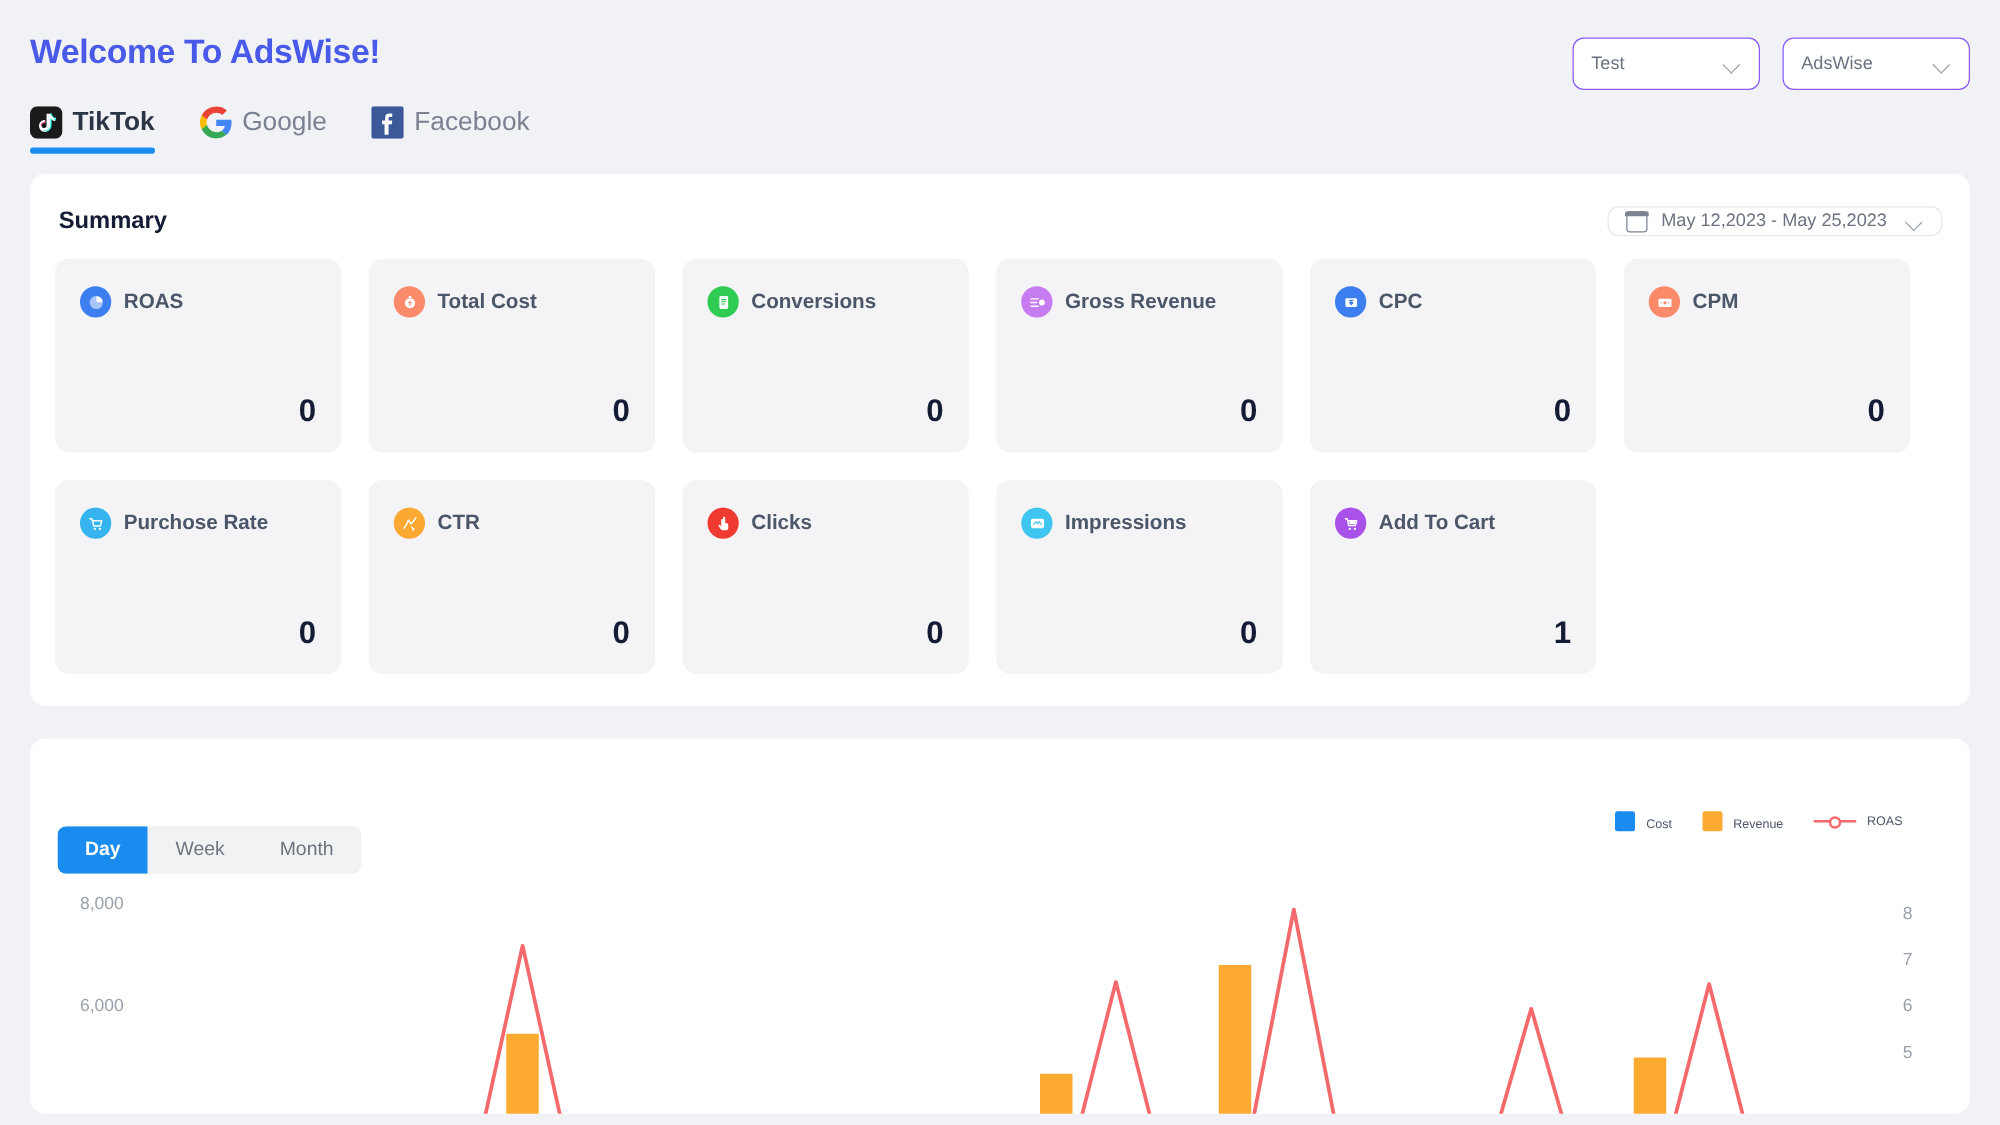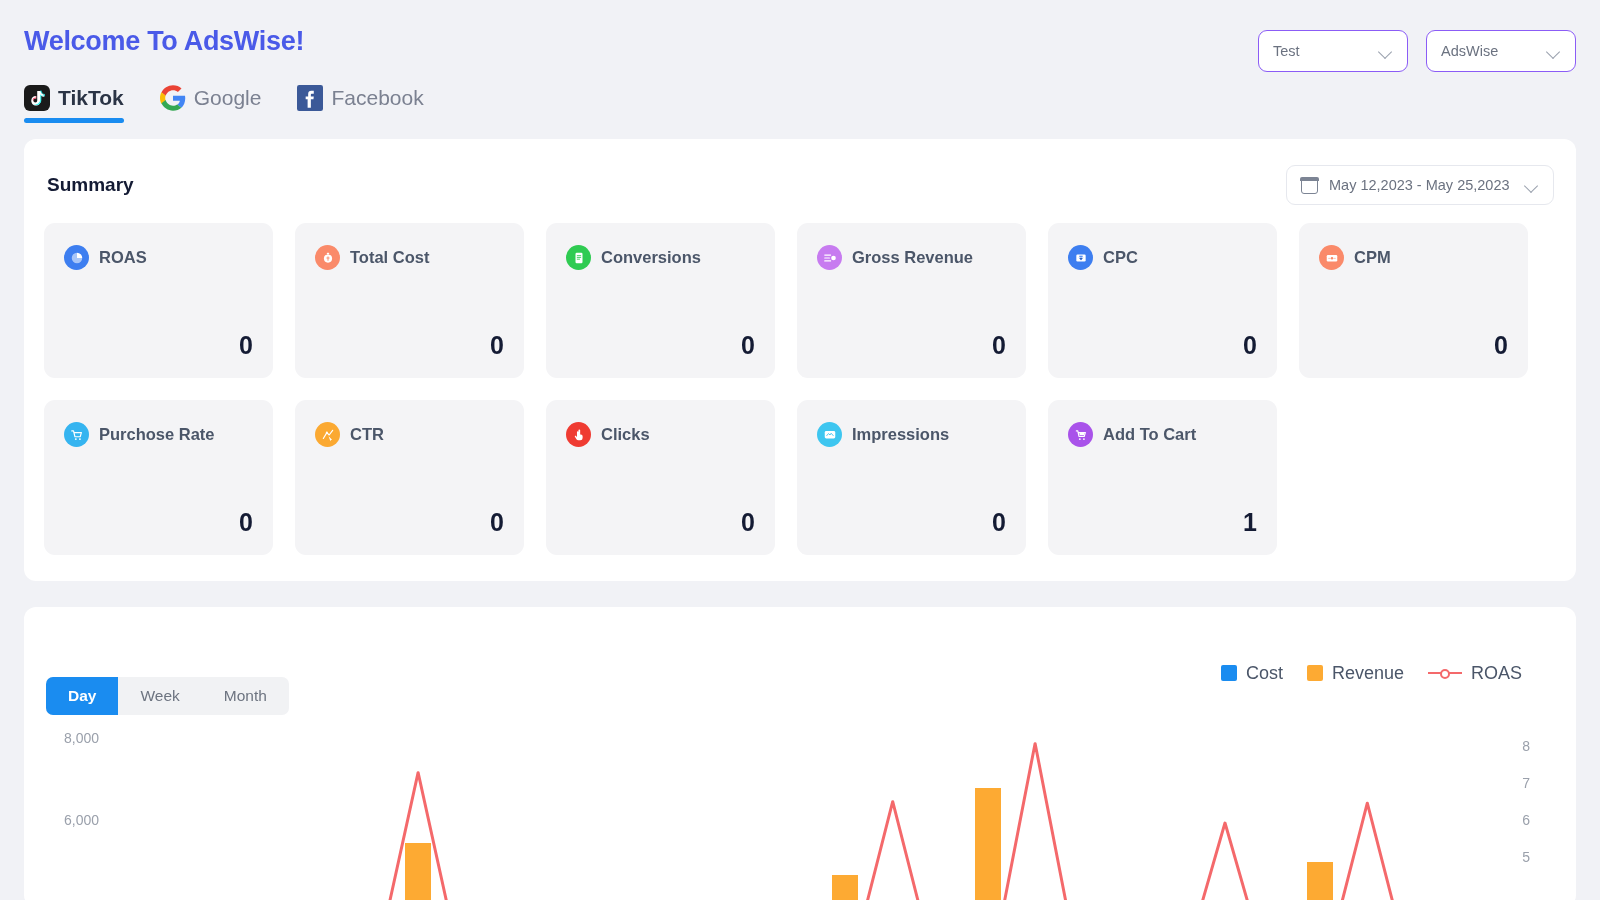--- a/index.html
+++ b/index.html
@@ -42,21 +42,21 @@
   .section-title { font-size: 23px; font-weight: bold; color: #4a5ae8; margin-top: 22px; letter-spacing: -0.2px; }
 
   
   .card {
     background: #fff; border-radius: 12px; margin-top: 16px;
     padding: 26px 22px 26px 20px; position: relative;
   }
   .card-head { display: flex; align-items: center; justify-content: space-between; margin-bottom: 18px; }
   .card-title { font-size: 19px; font-weight: bold; color: #141b34; padding-left: 3px; }
   .datepick {
-    height: 40px; border: 1px solid #e6e8ee; border-radius: 9px; background: #fff;
+    height: 24px; border: 1px solid #e6e8ee; border-radius: 9px; background: #fff;
     display: flex; align-items: center; gap: 11px; padding: 0 14px; font-size: 14.5px; color: #6b7280;
     min-width: 268px;
   }
   .cal { width: 17px; height: 17px; border: 1.8px solid #7c8494; border-radius: 3px; position: relative; flex: none; }
   .cal::before { content:""; position:absolute; left:-1.8px; right:-1.8px; top:-1px; height:4px; background:#7c8494; border-radius:2px 2px 0 0; }
   .datepick .chev { margin-left: auto; }
 
   .grid { display: flex; flex-wrap: wrap; gap: 22px; }
   .metric {
     width: 229px; height: 155px; background: #f4f4f6; border-radius: 11px;
@@ -68,21 +68,21 @@
   .metric-label { font-size: 16.5px; font-weight: bold; color: #4b5669; white-space: nowrap; }
   .metric-val { margin-top: auto; text-align: right; font-size: 25px; font-weight: bold; color: #141b34; }
 
   
   .chart-card { background: #fff; border-radius: 12px; margin-top: 26px; padding: 24px 22px 0 22px; height: 300px; overflow: hidden; position: relative; }
   .chart-head { display: flex; align-items: center; justify-content: space-between; }
   .seg { display: flex; background: #f1f2f4; border-radius: 7px; overflow: hidden; margin-top: 46px; }
   .seg div { padding: 0 22px; height: 38px; line-height: 38px; font-size: 15.5px; color: #6d7480; cursor: pointer; }
   .seg div.on { background: #1a8cf0; color: #fff; font-weight: bold; }
   .legend { display: flex; align-items: center; gap: 24px; padding-right: 32px; }
-  .leg { display: flex; align-items: center; gap: 9px; font-size: 18px; color: #4b5669; }
+  .leg { display: flex; align-items: flex-end; gap: 9px; font-size: 10px; color: #4b5669; }
   .sw { width: 16px; height: 16px; border-radius: 2px; }
   .linemark { width: 34px; height: 12px; position: relative; }
   .linemark::before { content:""; position:absolute; top:5px; left:0; width:34px; height:2.4px; background:#f4696b; }
   .linemark::after { content:""; position:absolute; top:1.5px; left:12px; width:6px; height:6px; border:2.4px solid #f4696b; border-radius:50%; background:#fff; }
 
   .plot { position: relative; margin-top: 16px; height: 230px; }
   .ytick { position: absolute; font-size: 14px; color: #9aa0ab; transform: translateY(-50%); }
   .ytick.left { left: 18px; }
   .ytick.right { right: 24px; }
   .bars { position: absolute; left: 206px; right: 80px; top: 0; bottom: -40px; }

